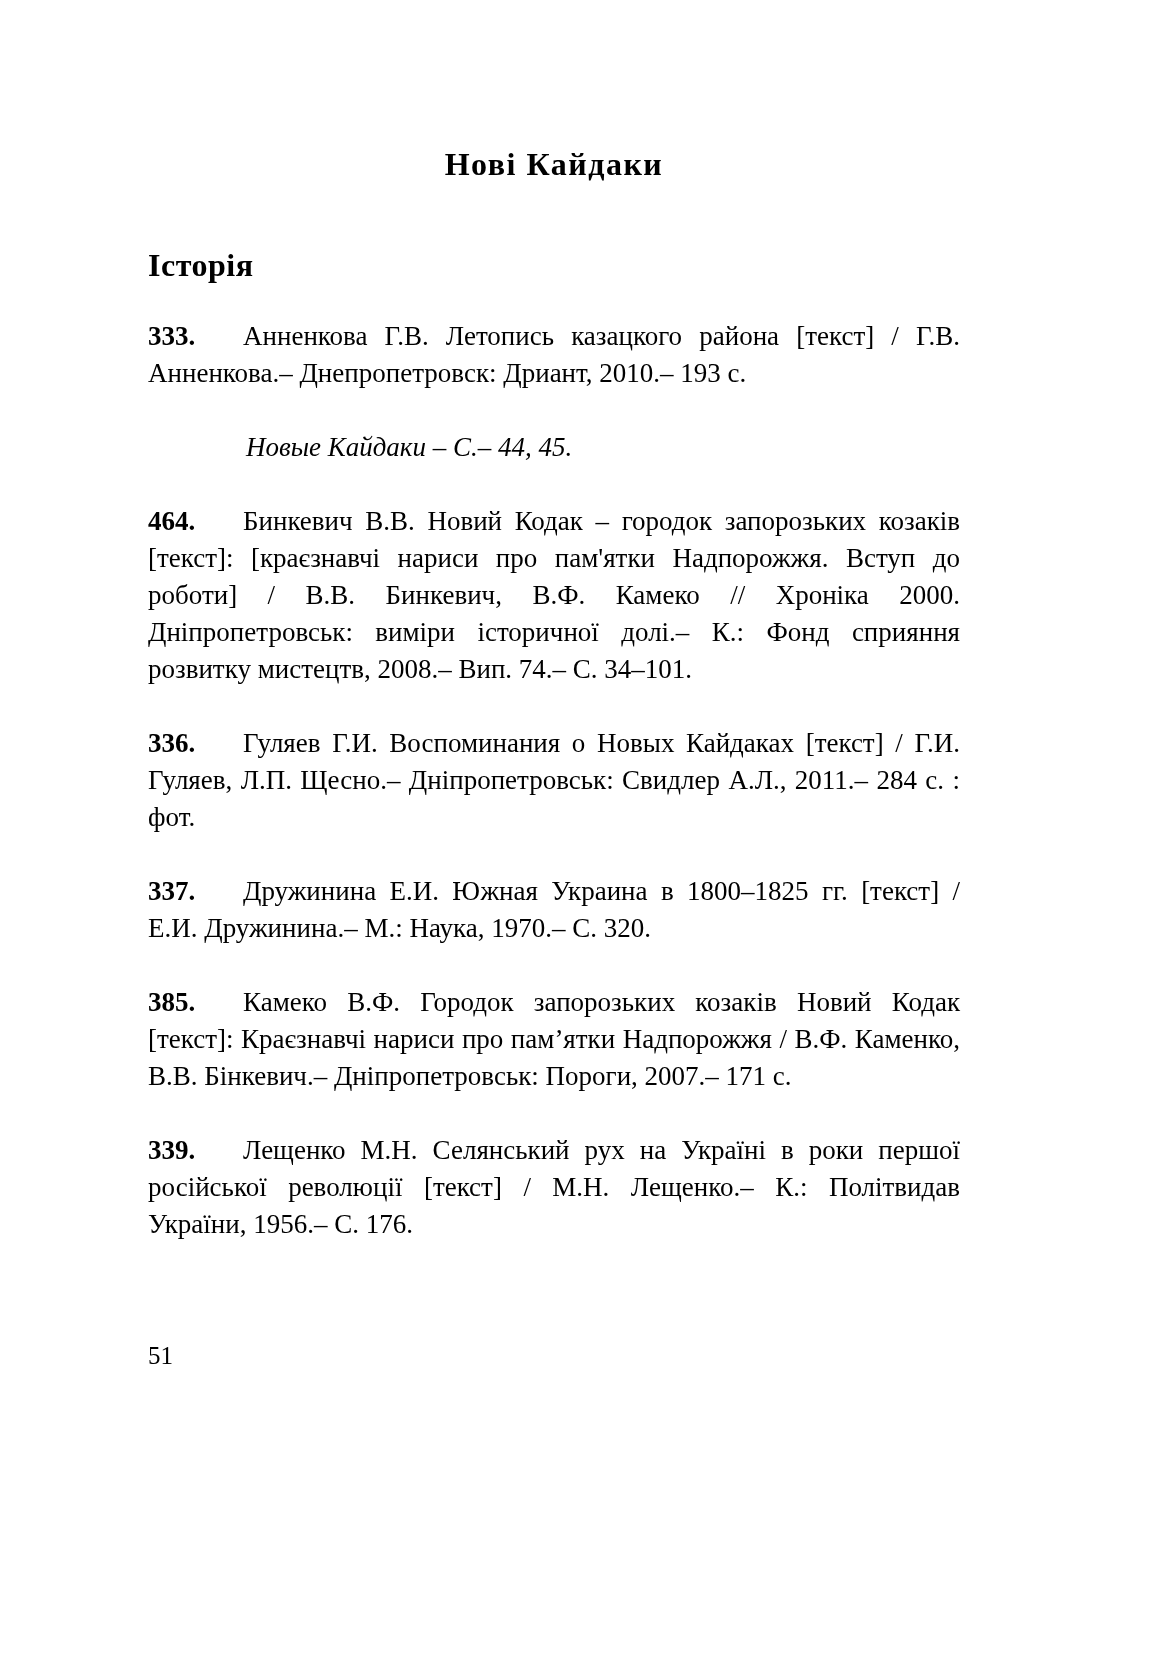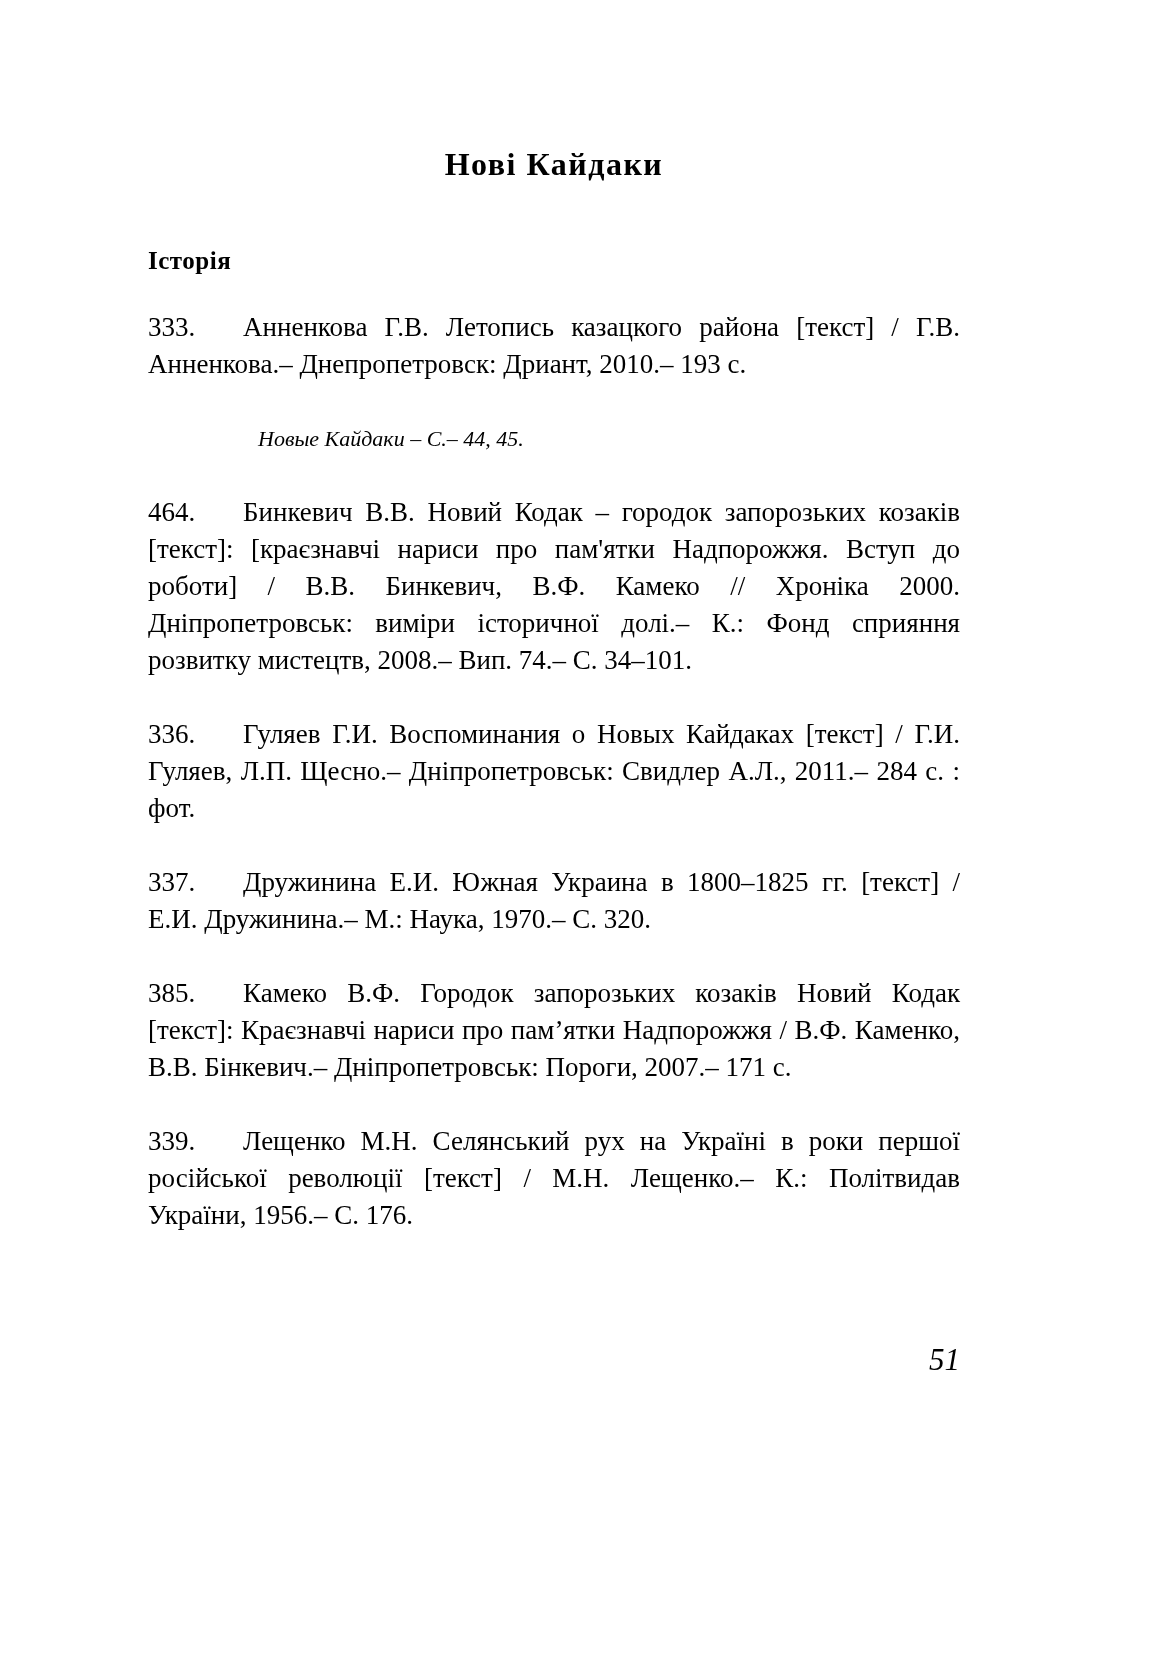--- a/index.html
+++ b/index.html
@@ -24,52 +24,52 @@
   }
   .doc-title {
     text-align: center;
     font-weight: bold;
     font-size: 32px;
     letter-spacing: 1.5px;
     margin: 0 0 64px 0;
   }
   .section-heading {
     font-weight: bold;
-    font-size: 25px;
+    font-size: 32px;
     letter-spacing: 0.5px;
     margin: 0 0 34px 0;
   }
   .entry {
     margin: 0 0 37px 0;
   }
   .entry-text {
     margin: 0;
     font-size: 27px;
     line-height: 37px;
     text-align: justify;
   }
   .entry-num {
     display: inline-block;
     width: 95px;
+    font-weight: bold;
   }
   .entry-note {
-    margin: 12px;
+    margin: 0;
     padding-left: 98px;
-    font-size: 22px;
+    font-size: 27px;
     line-height: 37px;
     font-style: italic;
   }
   .page-number {
     position: absolute;
     left: 148px;
     top: 1342px;
     width: 812px;
-    text-align: right;
-    font-size: 31px;
-    font-style: italic;
+    text-align: left;
+    font-size: 25px;
   }
 </style>
 </head>
 <body>
 
 <div class="page">
   <div class="content">
     <h1 class="doc-title">Нові Кайдаки</h1>
     <h2 class="section-heading">Історія</h2>
     <div>

